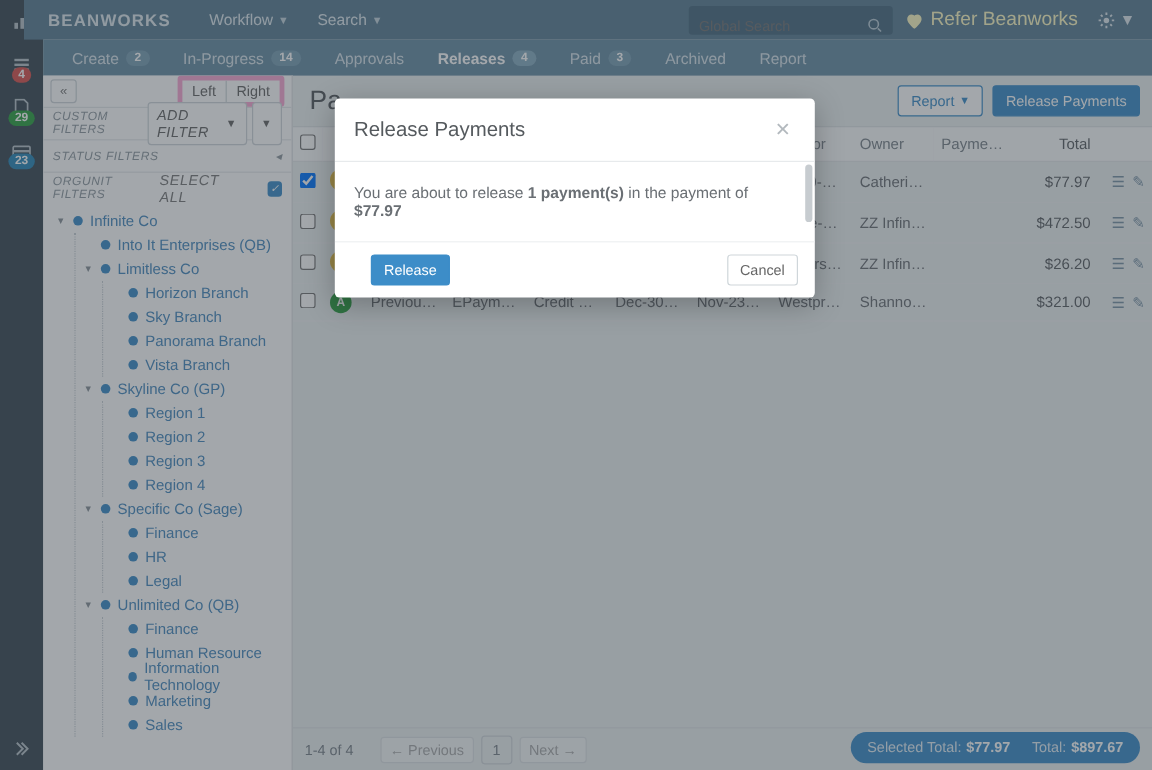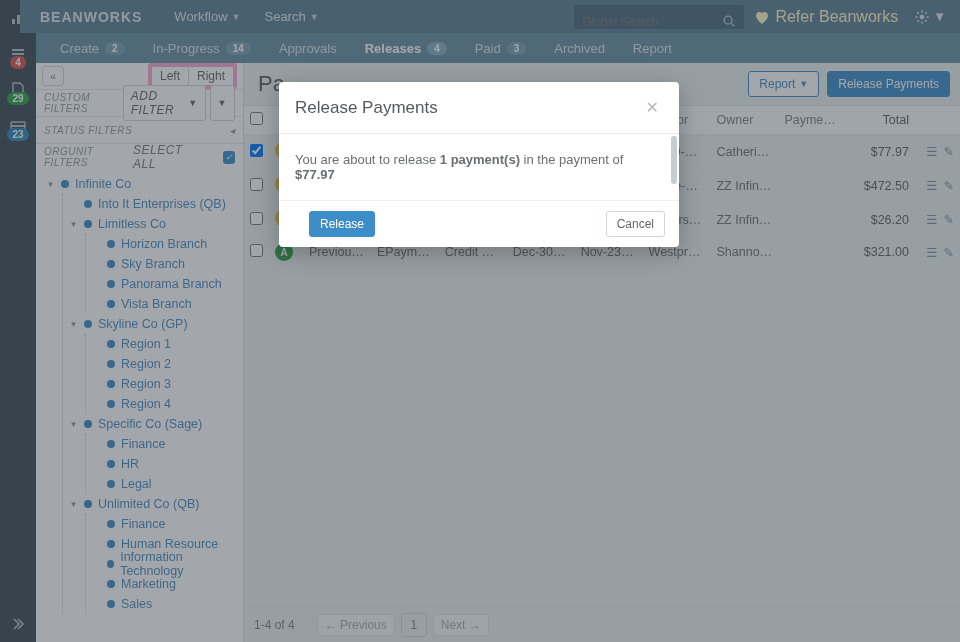--- a/index.html
+++ b/index.html
@@ -452,20 +452,24 @@
         </tbody>
     </table>
   </div>
   <div class="pager">
     <span>1-4 of 4</span>
     <span style="width:10px;"></span>
     <span class="btn-sm" disabled="">← Previous</span>
     <span class="page-num">1</span>
     <span class="btn-sm" disabled="">Next →</span>
   </div>
+  <div class="footer-pill">
+    <span><span class="lbl">Selected Total:</span><span class="val">$77.97</span></span>
+    <span><span class="lbl">Total:</span><span class="val">$897.67</span></span>
+  </div>
 </div>
 
 <div class="scrim"></div>
 <div class="modal">
   <div class="modal-head">
     <div class="modal-title">Release Payments</div>
     <div class="modal-close">✕</div>
   </div>
   <div class="modal-body">
     <span>You are about to release </span><b>1 payment(s)</b><span> in the payment of </span><b>$77.97</b>

